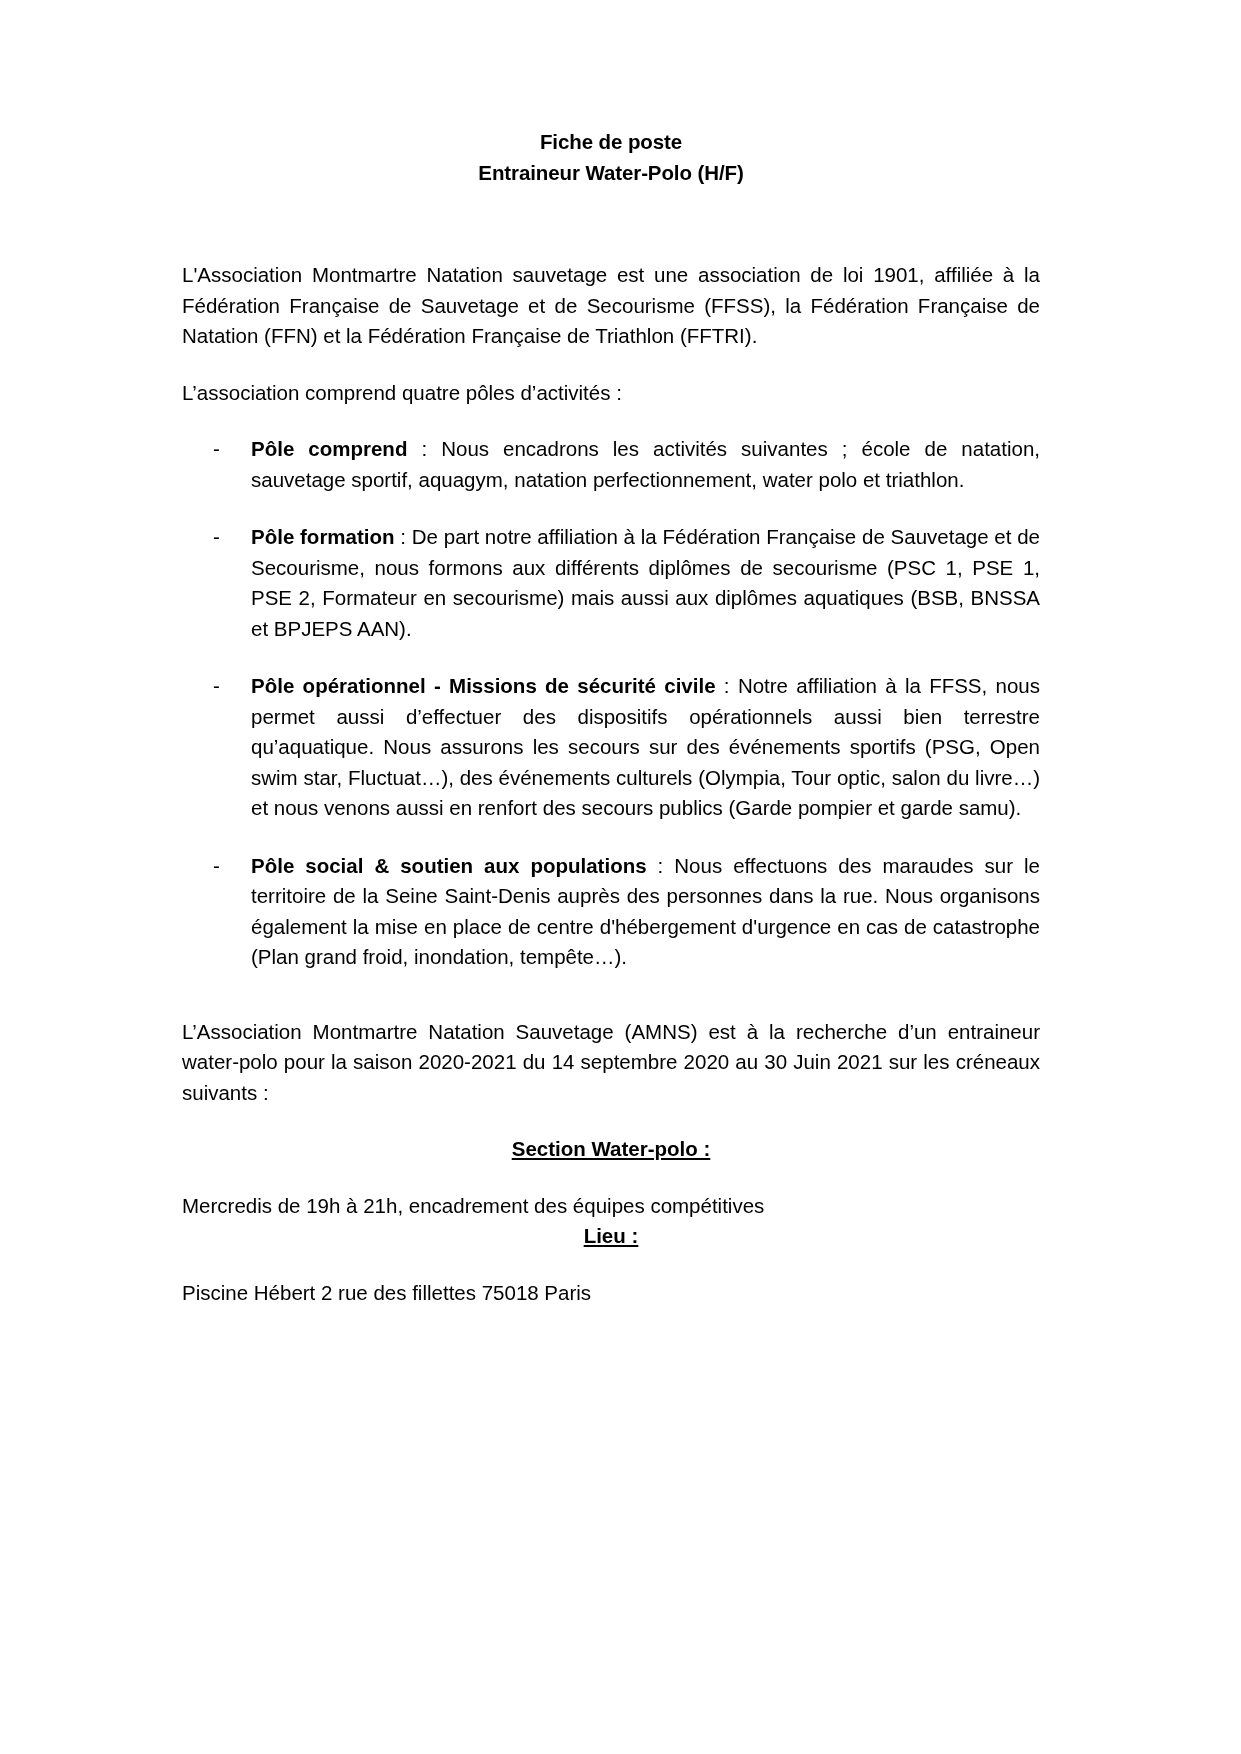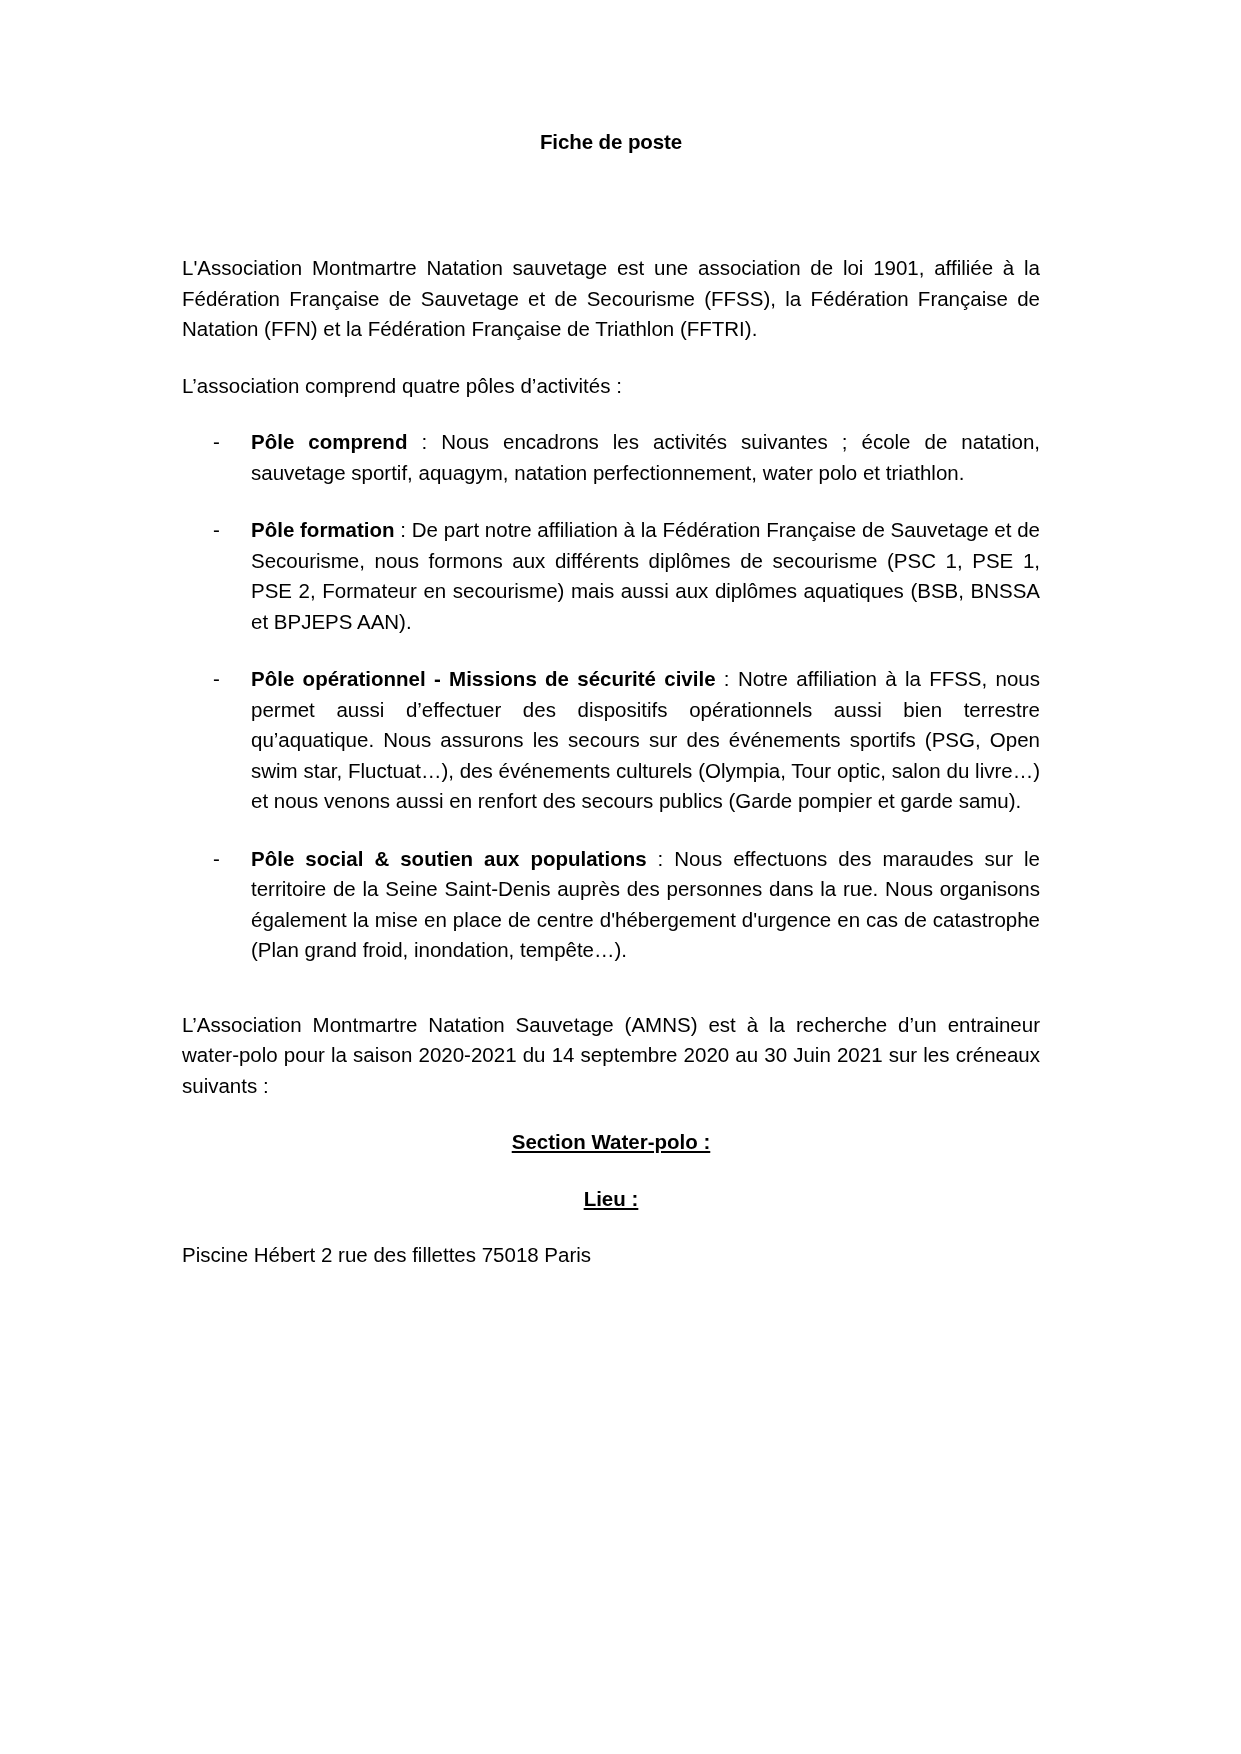--- a/index.html
+++ b/index.html
@@ -29,21 +29,21 @@
     font-weight: bold;
     font-size: 20.5px;
     line-height: 31px;
     color: #000000;
     letter-spacing: -0.1px;
   }
   .title-line {
     display: block;
   }
   .body-wrap {
-    margin-top: 96px;
+    margin-top: 72px;
     font-family: "Liberation Sans", "DejaVu Sans", sans-serif;
     font-size: 20.5px;
     line-height: 30.5px;
     color: #000000;
     text-align: justify;
     font-stretch: condensed;
   }
   p.para {
     margin: 0 0 26px 0;
     text-align: justify;
@@ -91,20 +91,21 @@
   }
 </style>
 </head>
 <body>
 
 <div class="page">
   <div class="content">
 
     <div class="title-block">
       <span class="title-line">Fiche de poste</span>
+      <span class="title-line">Entraineur Water-Polo (H/F)</span>
     </div>
 
     <div class="body-wrap">
 
       <p class="para">L'Association Montmartre Natation sauvetage est une association de loi 1901, affiliée à la Fédération Française de Sauvetage et de Secourisme (FFSS), la Fédération Française de Natation (FFN) et la Fédération Française de Triathlon (FFTRI).</p>
 
       <p class="para left">L’association comprend quatre pôles d’activités :</p>
 
       <ul class="bullet-list">
         <li class="bullet-item">
@@ -125,20 +126,21 @@
         </li>
       </ul>
 
       <div class="spacer-lg"></div>
 
       <p class="para">L’Association Montmartre Natation Sauvetage (AMNS) est à la recherche d’un entraineur water-polo pour la saison 2020-2021 du 14 septembre 2020 au 30 Juin 2021 sur les créneaux suivants :</p>
 
       <p class="section-heading">Section Water-polo :</p>
 
 
+      <p class="para left tight">Mercredis de 19h à 21h, encadrement des équipes compétitives</p>
 
       <p class="section-heading">Lieu :</p>
 
       <p class="para left">Piscine Hébert 2 rue des fillettes 75018 Paris</p>
 
     </div>
   </div>
 </div>
 
 </body></html>

